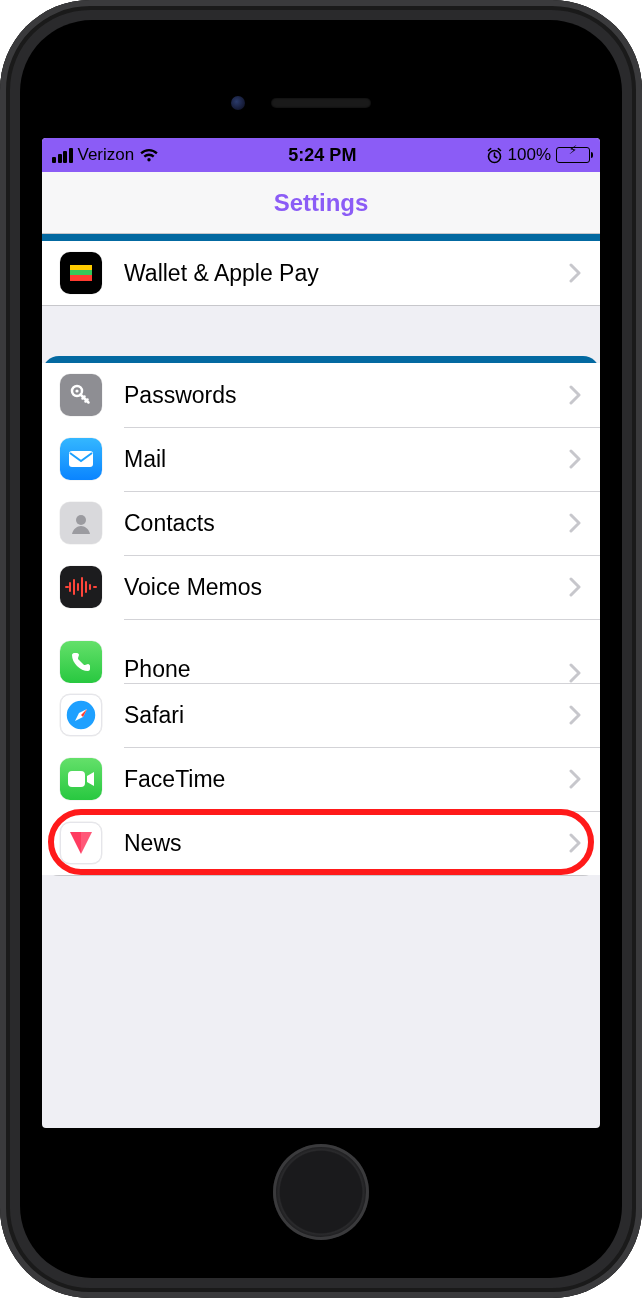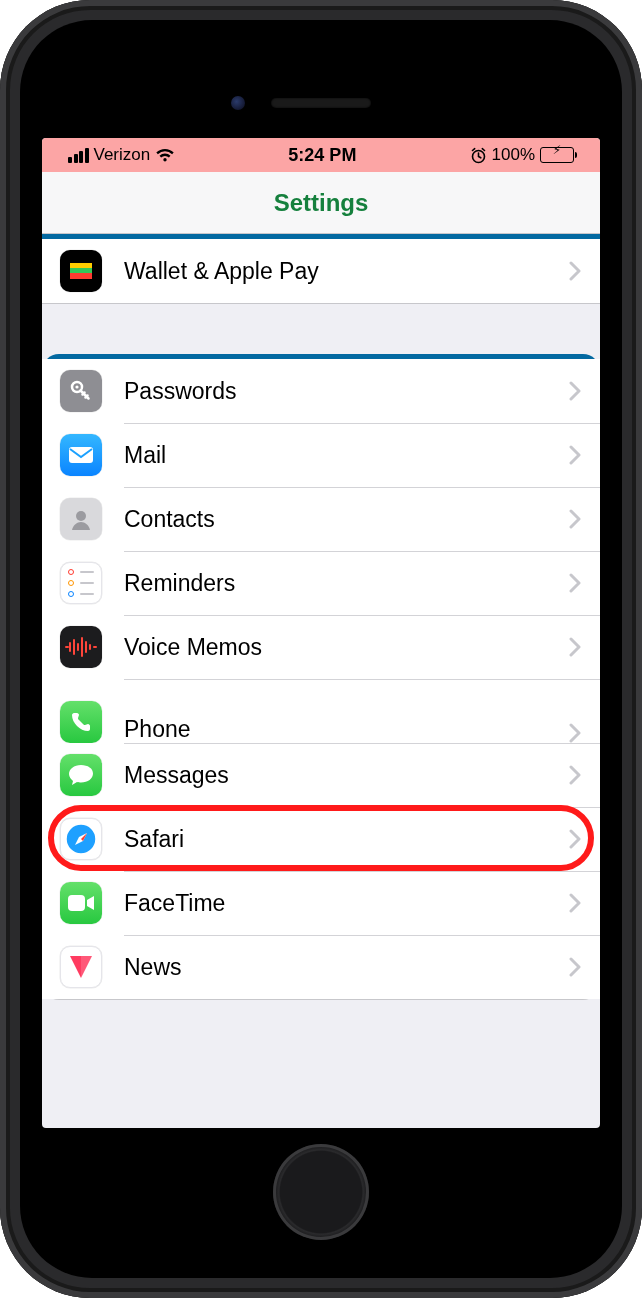--- a/index.html
+++ b/index.html
@@ -64,25 +64,25 @@
     height: 100%;
     background: #efeff4;
     position: relative;
     overflow: hidden;
     border-radius: 4px;
   }
 
   
   .status-bar {
     height: 34px;
-    background: #fca5a5;
+    background: #8b5cf6;
     display: flex;
     align-items: center;
     justify-content: space-between;
-    padding: 0 26px;
+    padding: 0 10px;
     font-size: 17px;
     font-weight: 500;
     color: #000;
     text-align: center;
   }
   .status-left, .status-right { display: flex; align-items: center; gap: 5px; }
   .status-center { font-weight: 700; font-size: 18px; }
   .signal-bars { display: flex; align-items: flex-end; gap: 1.5px; }
   .signal-bars span { width: 4px; background: #000; border-radius: 1px; }
   .b1{height:6px}.b2{height:9px}.b3{height:12px}.b4{height:15px}
@@ -103,24 +103,24 @@
 
   
   .nav-header {
     height: 62px;
     background: #f7f7f8;
     border-bottom: 1px solid #c7c7cb;
     display: flex;
     align-items: center;
     justify-content: center;
   }
-  .nav-title { font-size: 24px; font-weight: 700; color: #15803d; }
-
-  
-  .section-group { background: #fff; border-top: 5px solid #0369a1; border-bottom: 1px solid #c7c7cb; }
+  .nav-title { font-size: 24px; font-weight: 700; color: #8b5cf6; }
+
+  
+  .section-group { background: #fff; border-top: 7px solid #0369a1; border-bottom: 1px solid #c7c7cb; }
   .section-gap { height: 50px; background: #efeff4; }
   .row {
     display: flex; align-items: center;
     min-height: 64px;
     padding: 0 18px 0 18px;
     background: #fff;
     position: relative;
   }
   .row + .row::before {
     content:""; position:absolute; left: 82px; right: 0; top: 0;
@@ -287,44 +287,20 @@
           <div class="label">Contacts</div>
           <div class="chevron">
               <svg width="13" height="20" viewBox="0 0 13 20">
                 <path d="M2 2l8 8-8 8" stroke="#c7c7cc" stroke-width="3" fill="none" stroke-linecap="round" stroke-linejoin="round"></path>
               </svg>
             </div>
         </div>
 
 
 
-        <div class="row">
-          <div class="app-icon ic-reminders">
-            <div class="reminders-inner">
-              <div class="r-row">
-                  <span class="r-dot d-red"></span>
-                  <span class="r-line"></span>
-                </div>
-              <div class="r-row">
-                  <span class="r-dot d-orange"></span>
-                  <span class="r-line"></span>
-                </div>
-              <div class="r-row">
-                  <span class="r-dot d-blue"></span>
-                  <span class="r-line"></span>
-                </div>
-            </div>
-          </div>
-          <div class="label">Reminders</div>
-          <div class="chevron">
-              <svg width="13" height="20" viewBox="0 0 13 20">
-                <path d="M2 2l8 8-8 8" stroke="#c7c7cc" stroke-width="3" fill="none" stroke-linecap="round" stroke-linejoin="round"></path>
-              </svg>
-            </div>
-        </div>
 
         <div class="row">
           <div class="app-icon ic-voicememos">
             <span class="vm-inner">
                 <svg width="34" height="24" viewBox="0 0 34 24">
                   <path d="M2 12h2M6 8v8M10 5v14M14 9v6M18 3v18M22 7v10M26 10v4M30 12h2" stroke="#ff453a" stroke-width="2" stroke-linecap="round"></path>
                 </svg>
               </span>
           </div>
           <div class="label">Voice Memos</div>
@@ -344,35 +320,20 @@
               </span>
           </div>
           <div class="label">Phone</div>
           <div class="chevron">
               <svg width="13" height="20" viewBox="0 0 13 20">
                 <path d="M2 2l8 8-8 8" stroke="#c7c7cc" stroke-width="3" fill="none" stroke-linecap="round" stroke-linejoin="round"></path>
               </svg>
             </div>
         </div>
 
-        <div class="row">
-          <div class="app-icon ic-messages">
-            <span class="msg-inner">
-                <svg width="28" height="26" viewBox="0 0 28 26">
-                  <path d="M14 3C7 3 2 7 2 12c0 3 2 5 4 7l-1 4 5-3c1 .3 3 .5 4 .5 7 0 12-4 12-9S21 3 14 3z" fill="#fff"></path>
-                </svg>
-              </span>
-          </div>
-          <div class="label">Messages</div>
-          <div class="chevron">
-              <svg width="13" height="20" viewBox="0 0 13 20">
-                <path d="M2 2l8 8-8 8" stroke="#c7c7cc" stroke-width="3" fill="none" stroke-linecap="round" stroke-linejoin="round"></path>
-              </svg>
-            </div>
-        </div>
 
         <div class="row">
           <div class="app-icon ic-safari">
             <span class="safari-inner">
                 <svg width="36" height="36" viewBox="0 0 36 36">
                   <circle cx="18" cy="18" r="15" fill="#1ea0ff"></circle>
                   <circle cx="18" cy="18" r="15" fill="none" stroke="#fff" stroke-width="1.5"></circle>
                   <path d="M24 12l-4 8-8 4 4-8z" fill="#fff"></path>
                   <path d="M24 12l-4 8-2-2z" fill="#ff3b30"></path>
                 </svg>

